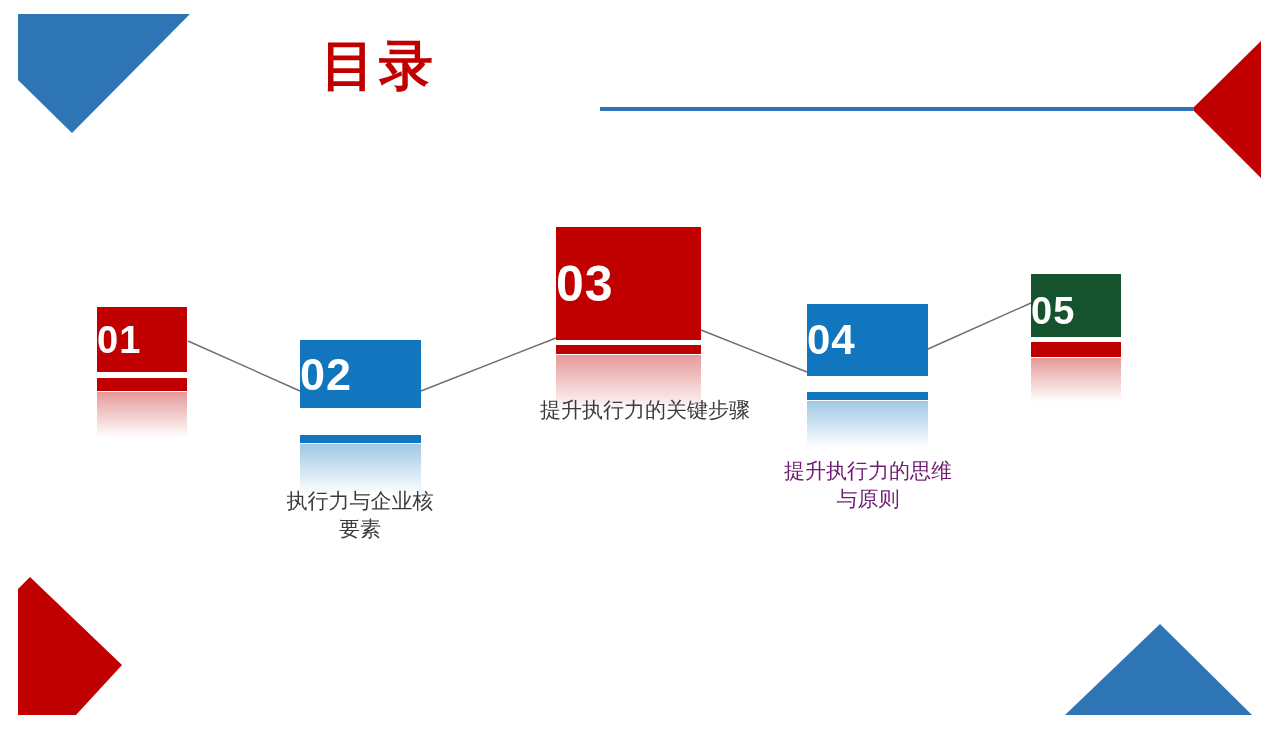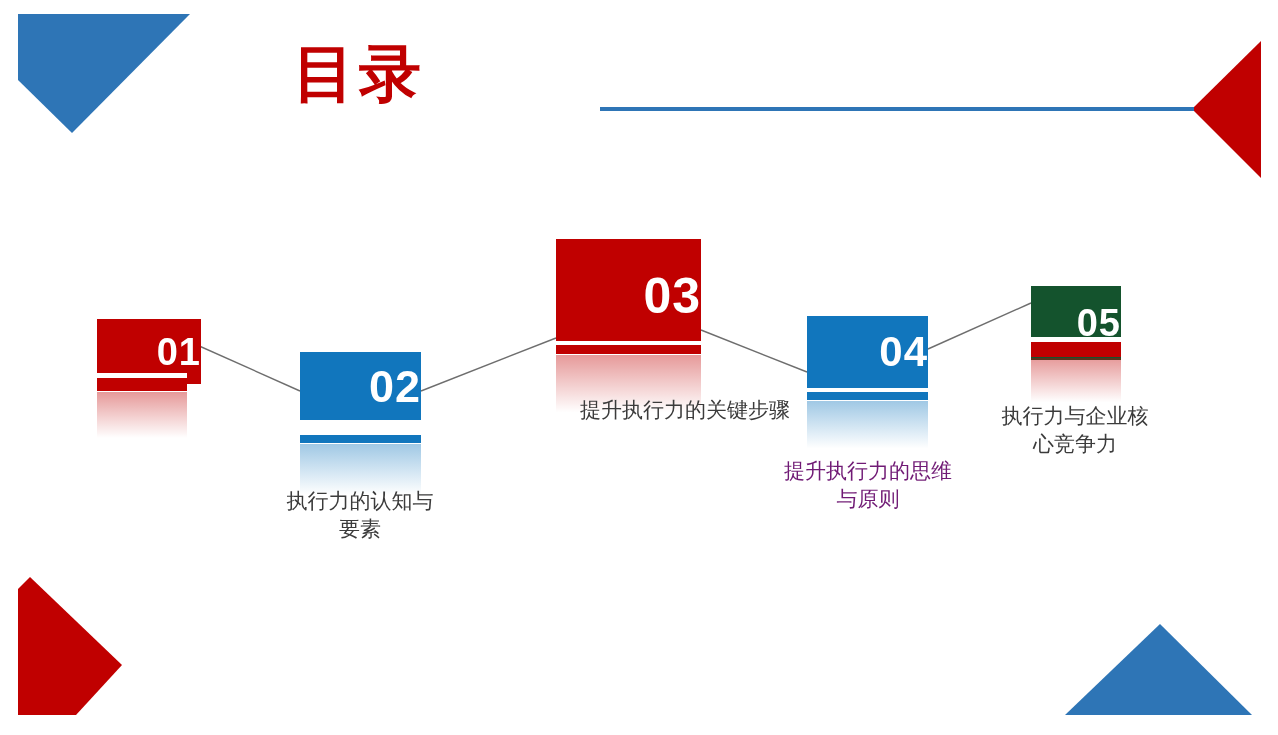--- a/index.html
+++ b/index.html
@@ -14,39 +14,39 @@
 
   
   .deco { position:absolute; }
   #deco-tl { left:0; top:0; width:210px; height:150px; }
   #deco-tr { left:1180px; top:30px; width:98px; height:160px; }
   #deco-bl { left:0; top:565px; width:150px; height:170px; }
   #deco-br { left:1050px; top:610px; width:228px; height:125px; }
 
   
   #page-title {
-    position:absolute; left:293px; top:42px;
-    font-size:62px; font-weight:bold; letter-spacing:4px;
+    position:absolute; left:321px; top:42px;
+    font-size:54px; font-weight:bold; letter-spacing:4px;
     color:#C00000; line-height:1.05;
-    font-family:Liberation Serif, serif;
+    font-family:Liberation Mono, monospace;
     white-space:nowrap;
   }
   #header-rule {
     position:absolute; left:600px; top:107px;
     width:594px; height:4px; background:#2E75B6;
   }
 
   
   #connectors { position:absolute; left:0; top:0; width:1278px; height:735px; }
 
   
   .step { position:absolute; }
   .chip {
-    position:absolute; left:0; top:12px;
-    display:flex; align-items:center; justify-content:flex-end;
+    position:absolute; left:0; top:0;
+    display:flex; align-items:center; justify-content:flex-start;
     color:#ffffff; font-weight:bold;
     font-family:"Liberation Sans", sans-serif;
     box-sizing:border-box;
   }
   .chip-num { line-height:1; letter-spacing:1px; }
   .chip-bar { position:absolute; left:0; }
   .chip-reflect {
     position:absolute; left:0;
     opacity:0.40;
     transform:scaleY(-1);
@@ -86,64 +86,62 @@
   <div id="header-rule" style="background: rgb(46, 117, 182);"></div>
 
   <svg id="connectors" viewBox="0 0 1278 735" width="1278" height="735">
     <line x1="188" y1="341" x2="300" y2="391" stroke="#6E6E6E" stroke-width="1.4"></line>
     <line x1="421" y1="391" x2="556" y2="338" stroke="#6E6E6E" stroke-width="1.4"></line>
     <line x1="701" y1="330" x2="807" y2="372" stroke="#6E6E6E" stroke-width="1.4"></line>
     <line x1="928" y1="349" x2="1031" y2="303" stroke="#6E6E6E" stroke-width="1.4"></line>
   </svg>
 
   <div class="step" id="step-0" style="left:97px; top:307px;">
-    <div class="chip" style="width: 104px; height: 65px; background: rgb(192, 0, 0);">
+    <div class="chip" style="width: 90px; height: 65px; background: rgb(192, 0, 0);">
       <span class="chip-num" style="font-size:38px;">01</span>
     </div>
     <div class="chip-bar" style="top: 66px; width: 90px; height: 5px; background: rgb(255, 255, 255);"></div>
     <div class="chip-bar" style="top: 71px; width: 90px; height: 13px; background: rgb(192, 0, 0);"></div>
     <div class="chip-reflect" style="top: 85px; width: 90px; height: 56px; background: linear-gradient(to top, rgb(192, 0, 0) 0%, rgba(255, 255, 255, 0) 82%);"></div>
   </div>
 
   <div class="step" id="step-1" style="left:300px; top:340px;">
     <div class="chip" style="width: 121px; height: 68px; background: rgb(17, 118, 189);">
       <span class="chip-num" style="font-size:45px;">02</span>
     </div>
     <div class="chip-bar" style="top: 92px; width: 121px; height: 3px; background: rgb(255, 255, 255);"></div>
     <div class="chip-bar" style="top: 95px; width: 121px; height: 8px; background: rgb(17, 118, 189);"></div>
     <div class="chip-reflect" style="top: 104px; width: 121px; height: 62px; background: linear-gradient(to top, rgb(17, 118, 189) 0%, rgba(255, 255, 255, 0) 82%);"></div>
   </div>
-  <div class="caption" style="left: 240px; top: 487px; width: 240px; color: rgb(59, 59, 59);">执行力的认知与
+  <div class="caption" style="left: 240px; top: 487px; width: 240px; color: rgb(59, 59, 59);">执行力与企业核
 要素</div>
 
   <div class="step" id="step-2" style="left:556px; top:227px;">
     <div class="chip" style="width: 145px; height: 113px; background: rgb(192, 0, 0);">
       <span class="chip-num" style="font-size:50px;">03</span>
     </div>
     <div class="chip-bar" style="top: 114px; width: 145px; height: 4px; background: rgb(255, 255, 255);"></div>
     <div class="chip-bar" style="top: 118px; width: 145px; height: 9px; background: rgb(192, 0, 0);"></div>
     <div class="chip-reflect" style="top: 128px; width: 145px; height: 70px; background: linear-gradient(to top, rgb(192, 0, 0) 0%, rgba(255, 255, 255, 0) 82%);"></div>
   </div>
-  <div class="caption" style="left: 500px; top: 396px; width: 290px; color: rgb(59, 59, 59); text-align: right;">提升执行力的关键步骤</div>
+  <div class="caption" style="left: 500px; top: 396px; width: 290px; color: rgb(59, 59, 59);">提升执行力的关键步骤</div>
 
   <div class="step" id="step-3" style="left:807px; top:304px;">
     <div class="chip" style="width: 121px; height: 72px; background: rgb(17, 118, 189);">
       <span class="chip-num" style="font-size:42px;">04</span>
     </div>
     <div class="chip-bar" style="top: 85px; width: 121px; height: 3px; background: rgb(255, 255, 255);"></div>
     <div class="chip-bar" style="top: 88px; width: 121px; height: 8px; background: rgb(17, 118, 189);"></div>
     <div class="chip-reflect" style="top: 97px; width: 121px; height: 58px; background: linear-gradient(to top, rgb(17, 118, 189) 0%, rgba(255, 255, 255, 0) 82%);"></div>
   </div>
   <div class="caption" style="left: 748px; top: 457px; width: 240px; color: #701a75;">提升执行力的思维
 与原则</div>
 
   <div class="step" id="step-4" style="left:1031px; top:274px;">
     <div class="chip" style="width: 90px; height: 74px; background: #14532d;">
       <span class="chip-num" style="font-size:38px;">05</span>
     </div>
     <div class="chip-bar" style="top: 63px; width: 90px; height: 5px; background: rgb(255, 255, 255);"></div>
     <div class="chip-bar" style="top: 68px; width: 90px; height: 15px; background: rgb(192, 0, 0);"></div>
     <div class="chip-reflect" style="top: 84px; width: 90px; height: 54px; background: linear-gradient(to top, rgb(192, 0, 0) 0%, rgba(255, 255, 255, 0) 82%);"></div>
   </div>
-  <div class="caption" style="left: 955px; top: 402px; width: 240px; color: rgb(59, 59, 59);">执行力与企业核
-心竞争力</div>
 
 </div>
 
 </body></html>

